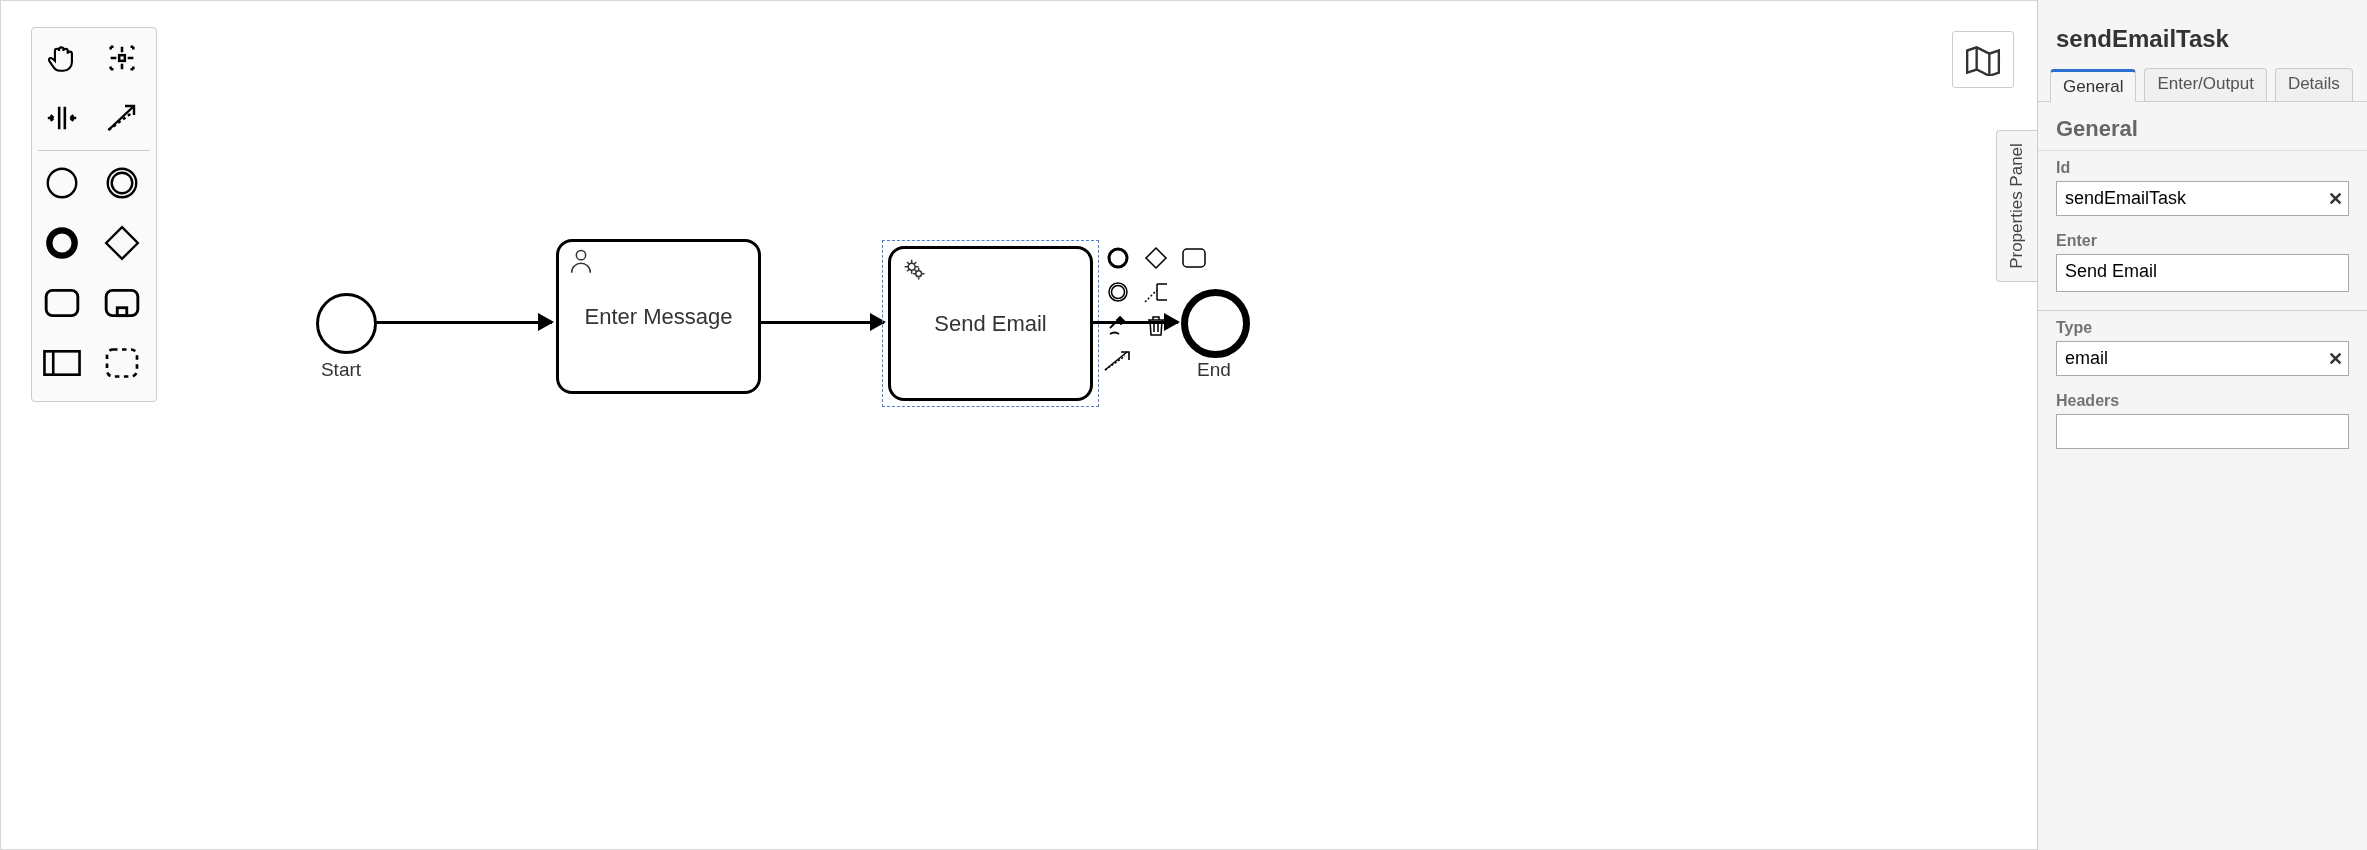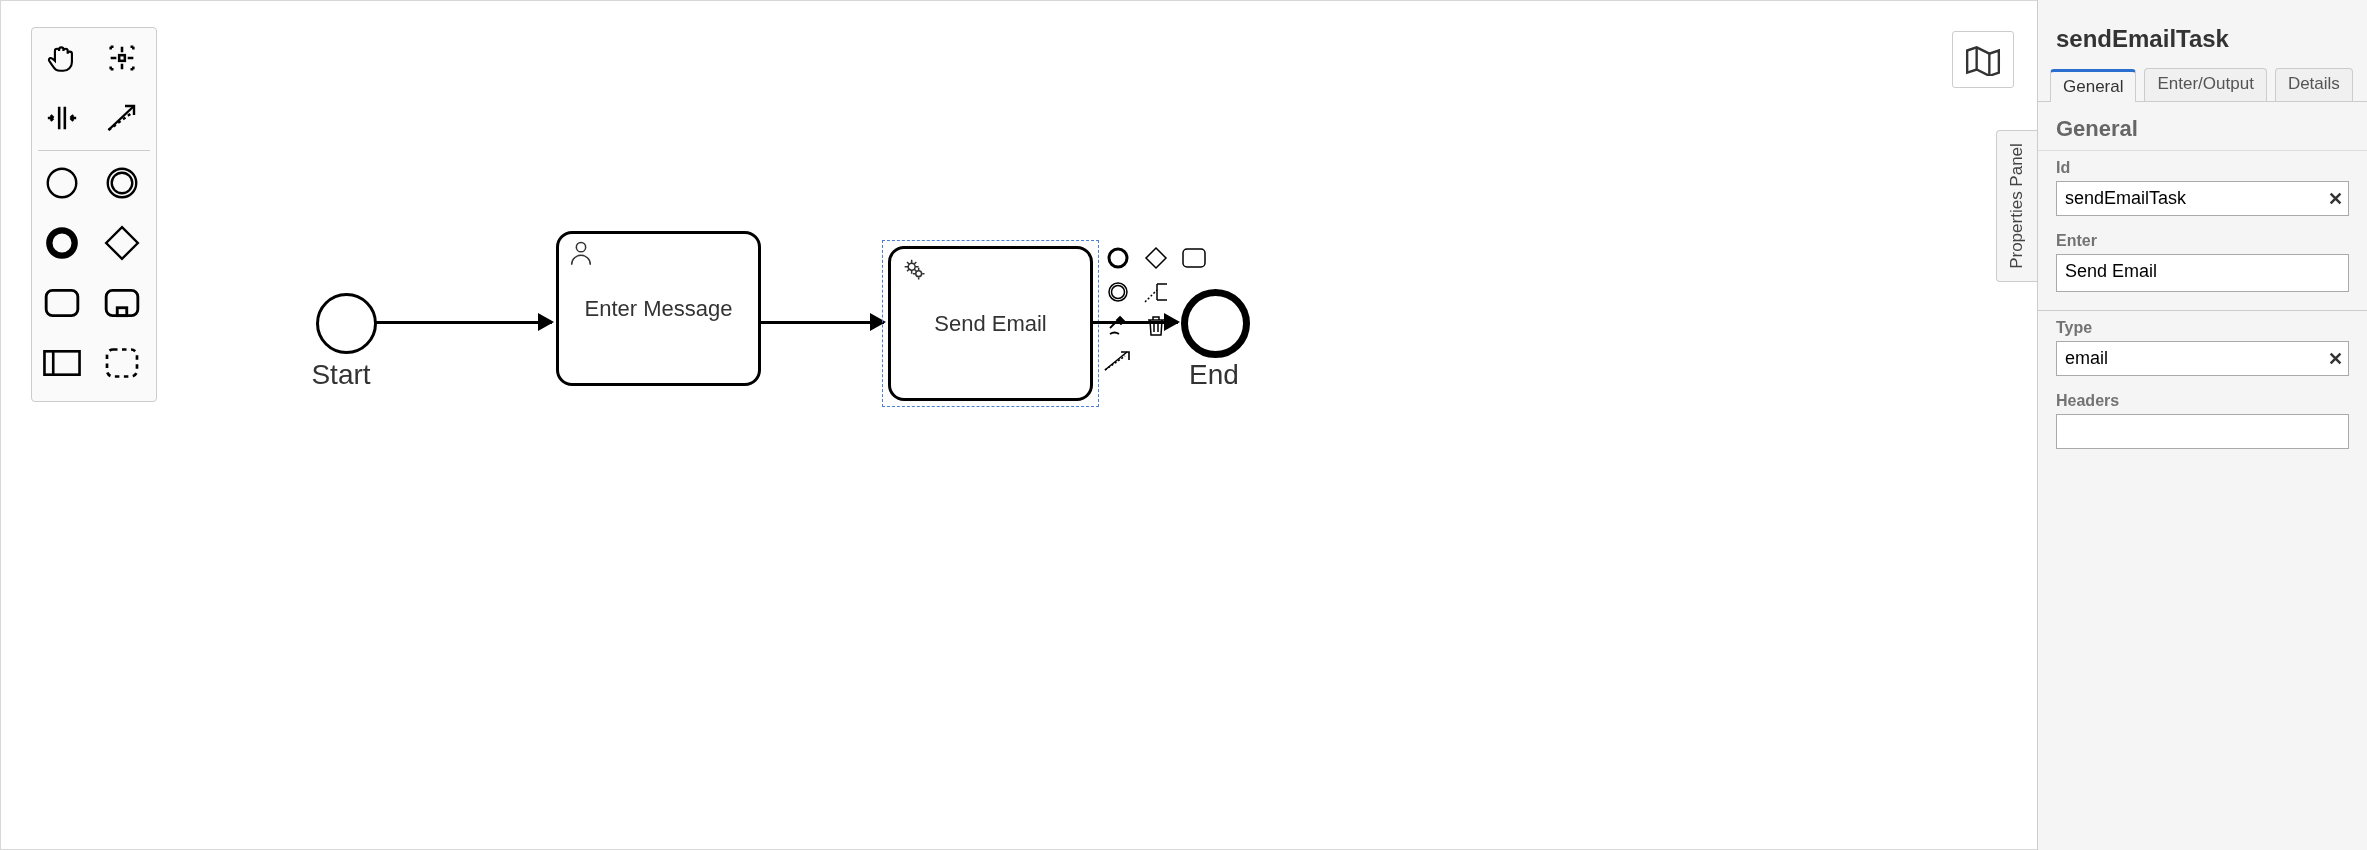--- a/index.html
+++ b/index.html
@@ -62,21 +62,21 @@
     left: 200px;
     top: 150px;
     width: 1400px;
     height: 400px;
   }
   .event-circle, .event-end-circle, .task-box, .sel-task-box {
     position: absolute;
   }
   .event-label {
     position: absolute;
-    font-size: 28px;
+    font-size: 19px;
     text-align: center;
     width: 100px;
   }
   .event-circle {
     width: 55px; height: 55px;
     border: 3px solid #000;
     border-radius: 50%;
     background: #fff;
   }
   .event-end-circle {
@@ -344,21 +344,21 @@
       </div>
     </div>
 
     <div class="diagram">
 
       <div class="event-circle" style="left:115px; top:142px;"></div>
       <div class="event-label" style="left:90px; top:208px;">Start</div>
 
       <div class="arrow" style="left:173px; top:170px; width:178px;"></div>
 
-      <div class="task-box" style="left:355px; top:80px;">
+      <div class="task-box" style="left:355px; top:88px;">
         <span>Enter Message</span>
         <span class="task-icon">
           <svg width="28" height="26" viewBox="0 0 24 22" fill="none" stroke="#333" stroke-width="1.3">
             <circle cx="12" cy="6" r="4"></circle>
             <path d="M4 21c0-5 4-8 8-8s8 3 8 8"></path>
           </svg>
         </span>
       </div>
 
       <div class="arrow" style="left:560px; top:170px; width:123px;"></div>

